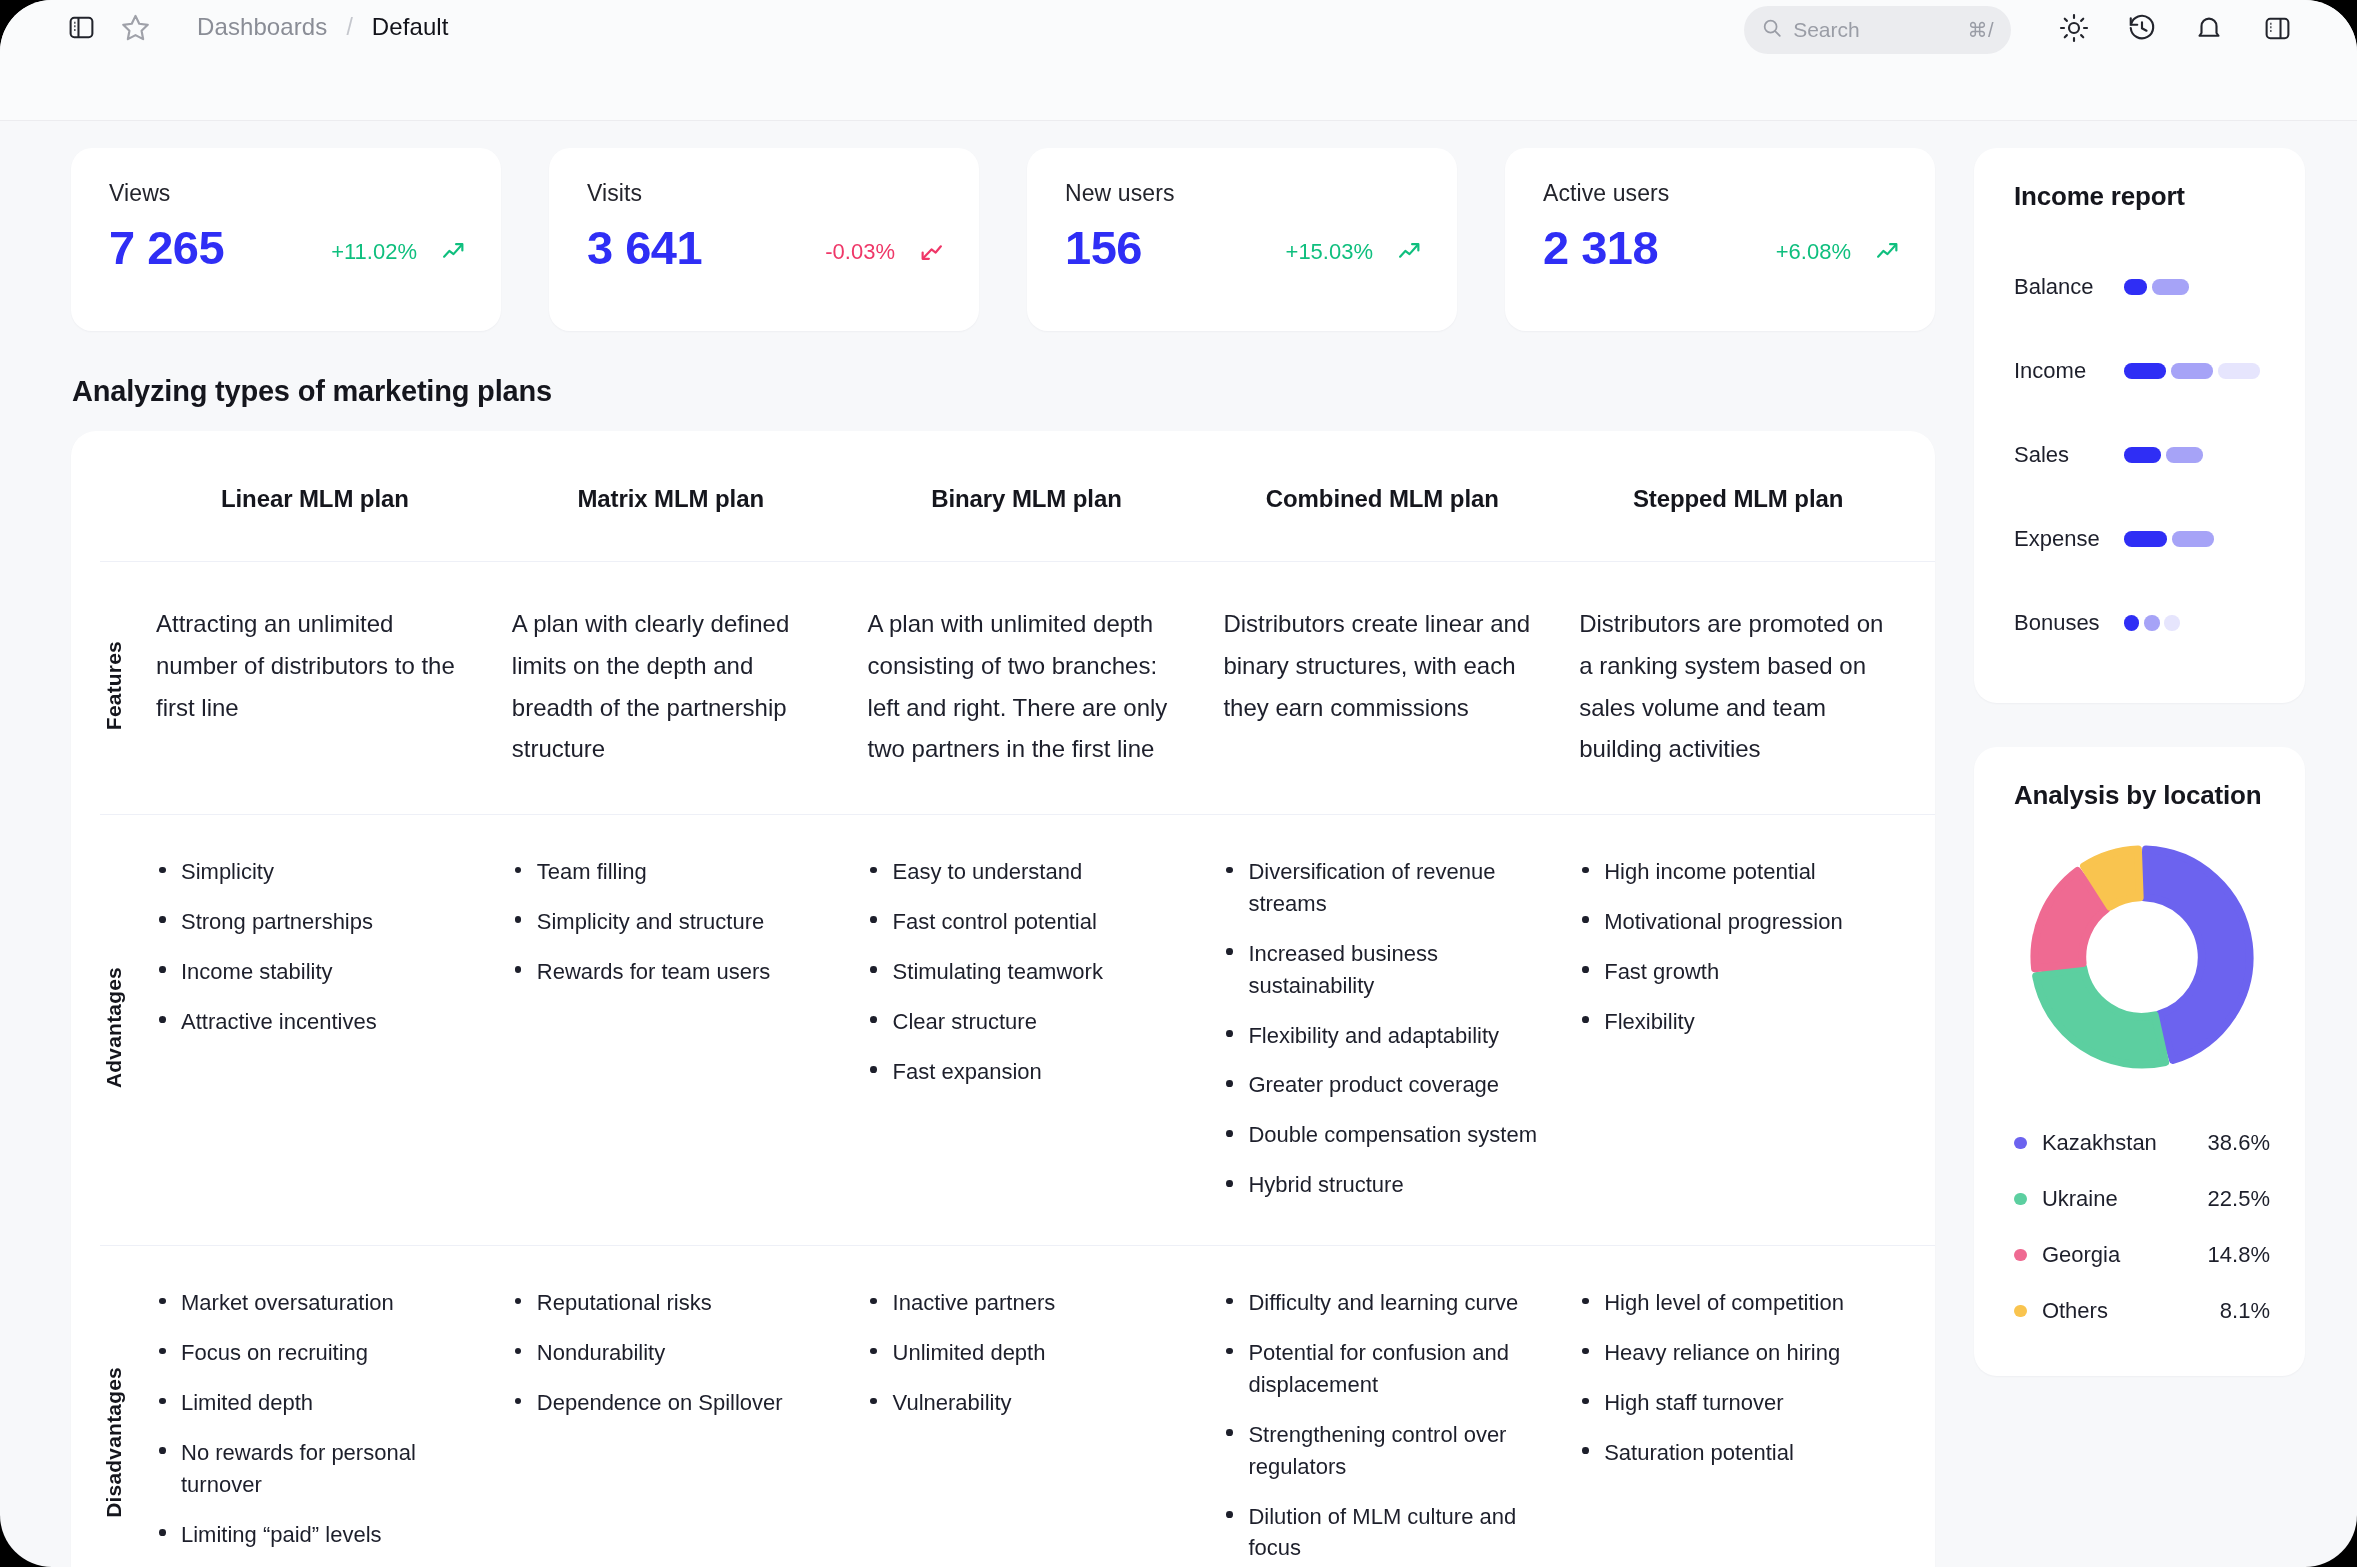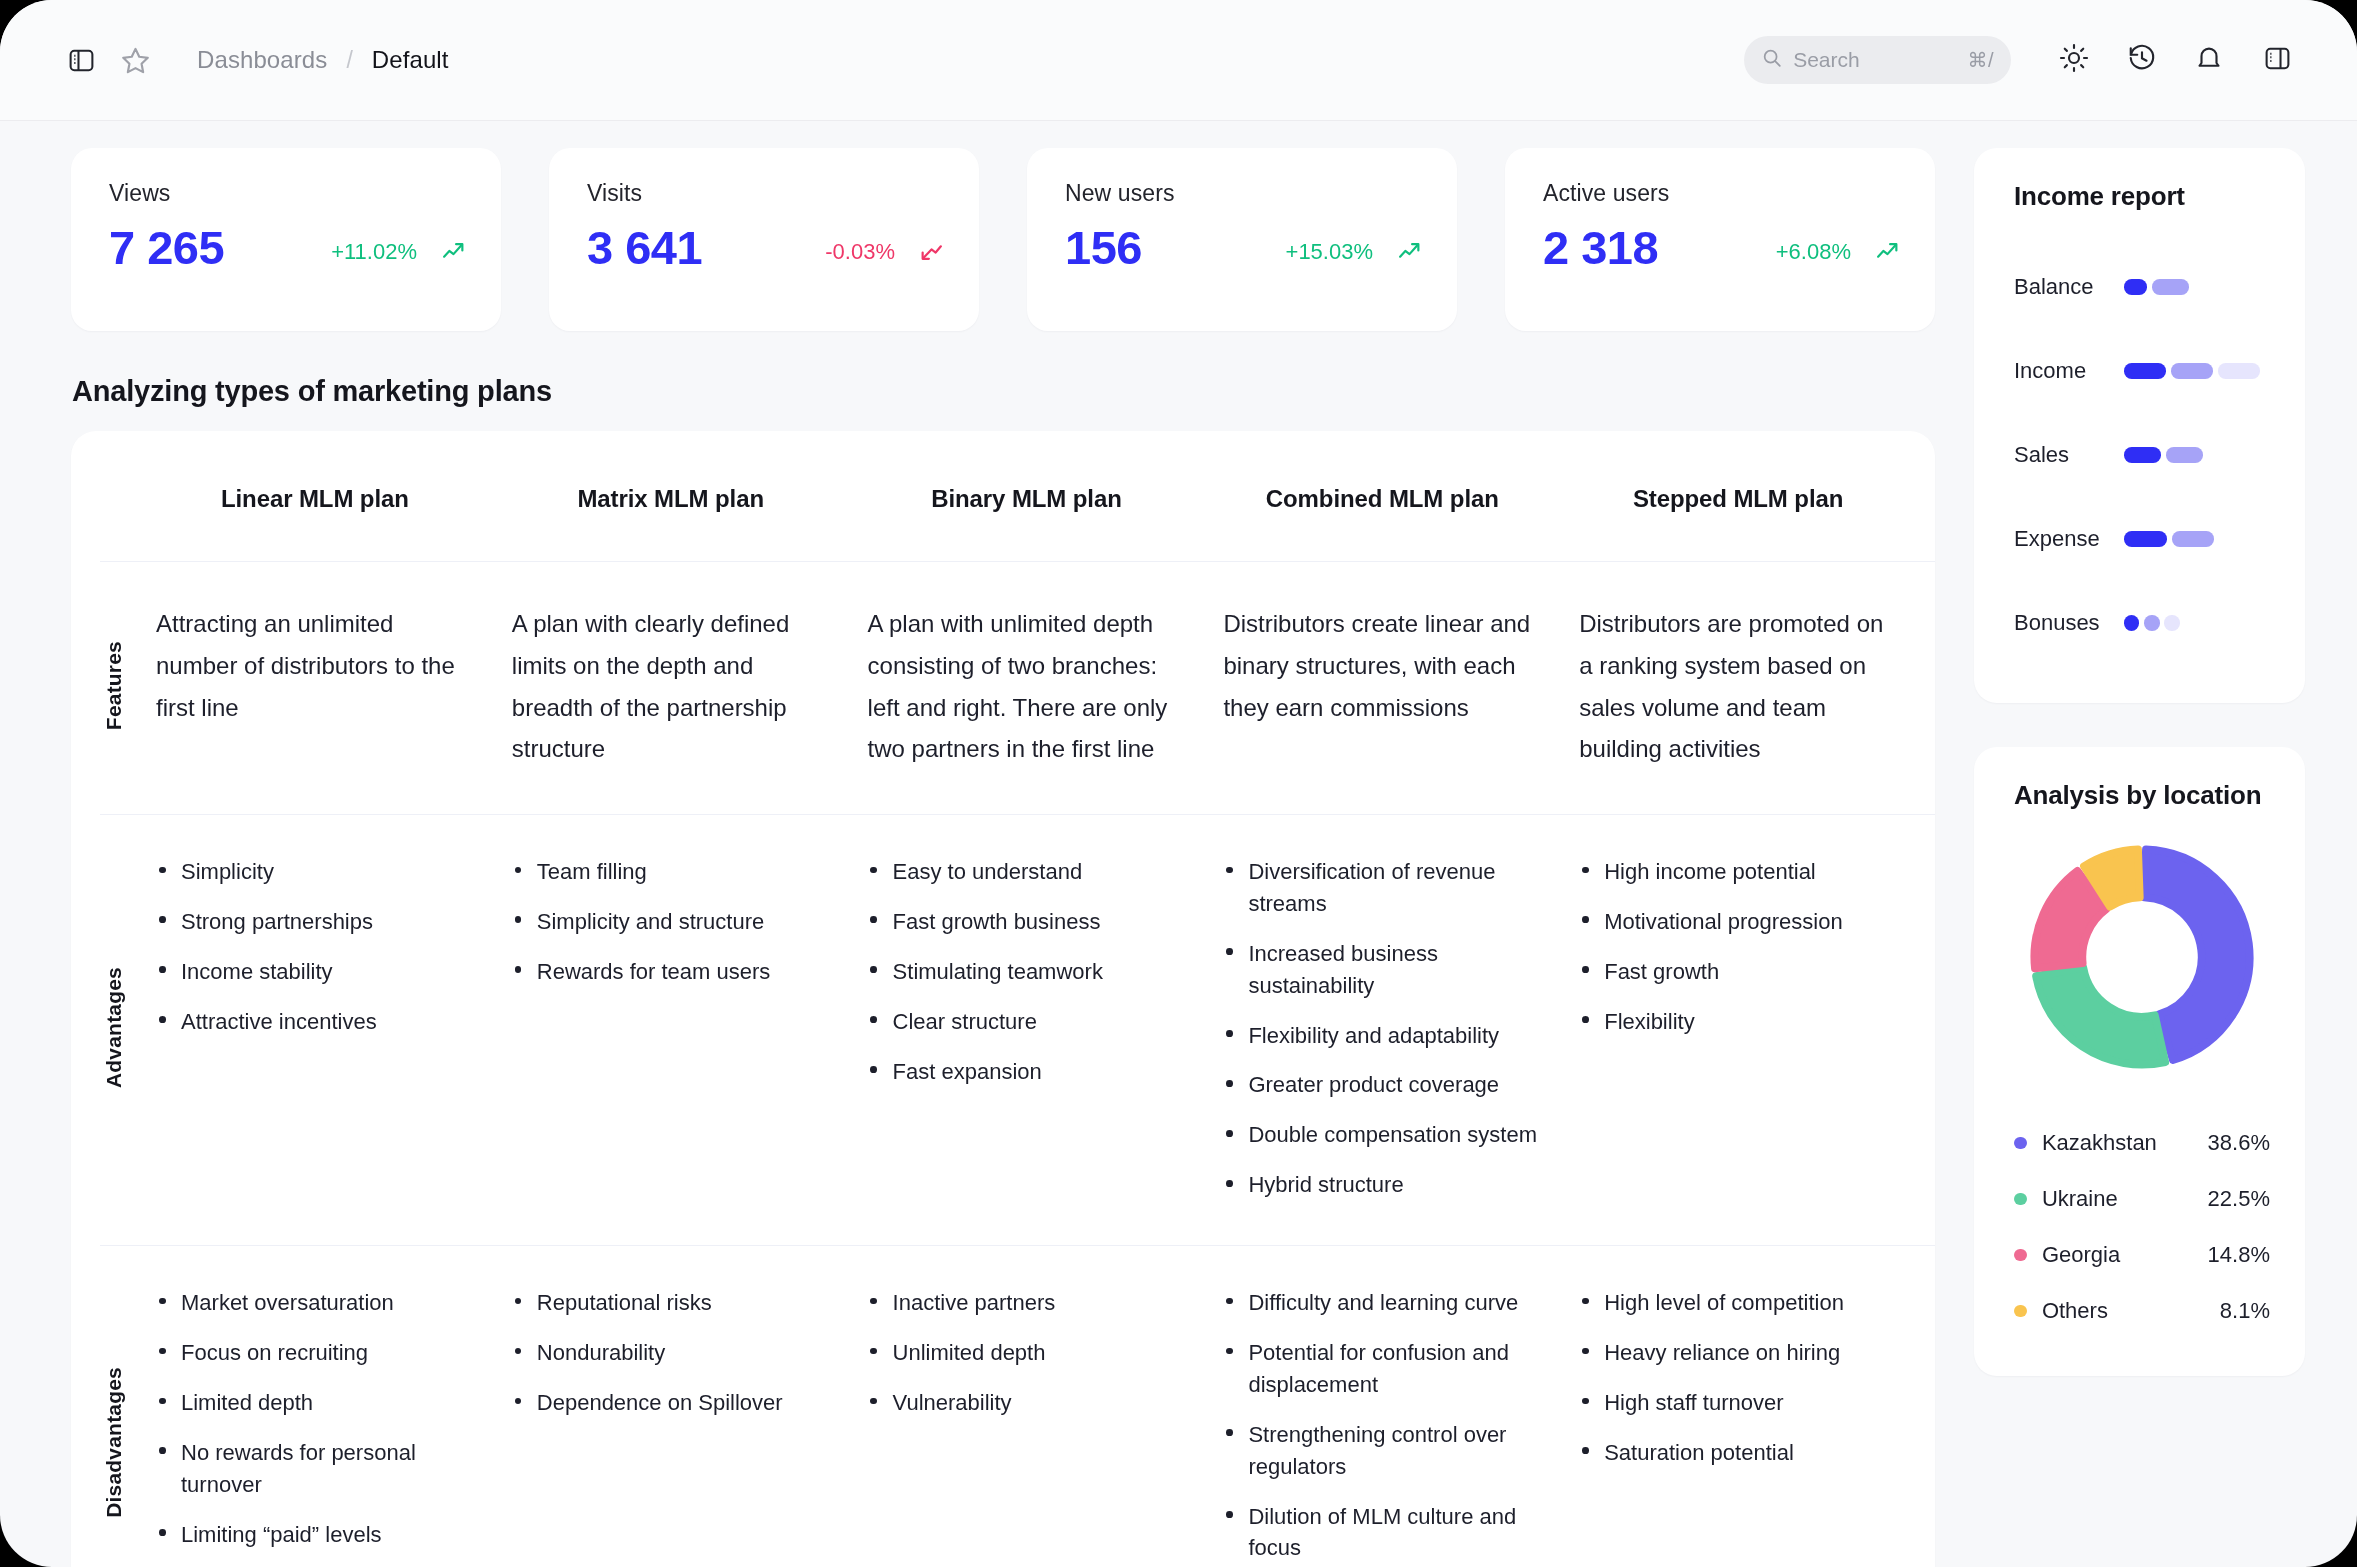--- a/index.html
+++ b/index.html
@@ -14,21 +14,21 @@
     background: #f7f8fa;
     border-radius: 52px;
     overflow: hidden;
   }
 
   
   .topbar {
     position: absolute; top: 0; left: 0; right: 0; height: 121px;
     background: #fafbfc;
     border-bottom: 1px solid #ececef;
-    display: flex; align-items: center;
+    display: flex; align-items: flex-start;
   }
   .topbar-left { display: flex; align-items: center; padding-left: 54px; gap: 0; }
   .icon-btn {
     width: 54px; height: 54px; display: flex; align-items: center;
     justify-content: center; border-radius: 11.5px; cursor: pointer;
   }
   .icon-btn svg { display: block; }
   .breadcrumb { display: flex; align-items: center; margin-left: 35px; gap: 19px; }
   .crumb-muted { font-size: 24px; color: #8a8d96; letter-spacing: 0.1px; }
   .crumb-sep { font-size: 23px; color: #c5c7cd; }
@@ -340,21 +340,21 @@
               <div class="cell">
                 <ul class="bul tight">
                   <li>Team filling</li>
                   <li>Simplicity and structure</li>
                   <li>Rewards for team users</li>
                 </ul>
               </div>
               <div class="cell">
                 <ul class="bul tight">
                   <li>Easy to understand</li>
-                  <li>Fast growth business</li>
+                  <li>Fast control potential</li>
                   <li>Stimulating teamwork</li>
                   <li>Clear structure</li>
                   <li>Fast expansion</li>
                 </ul>
               </div>
               <div class="cell">
                 <ul class="bul tight">
                   <li>Diversification of revenue streams</li>
                   <li>Increased business sustainability</li>
                   <li>Flexibility and adaptability</li>

